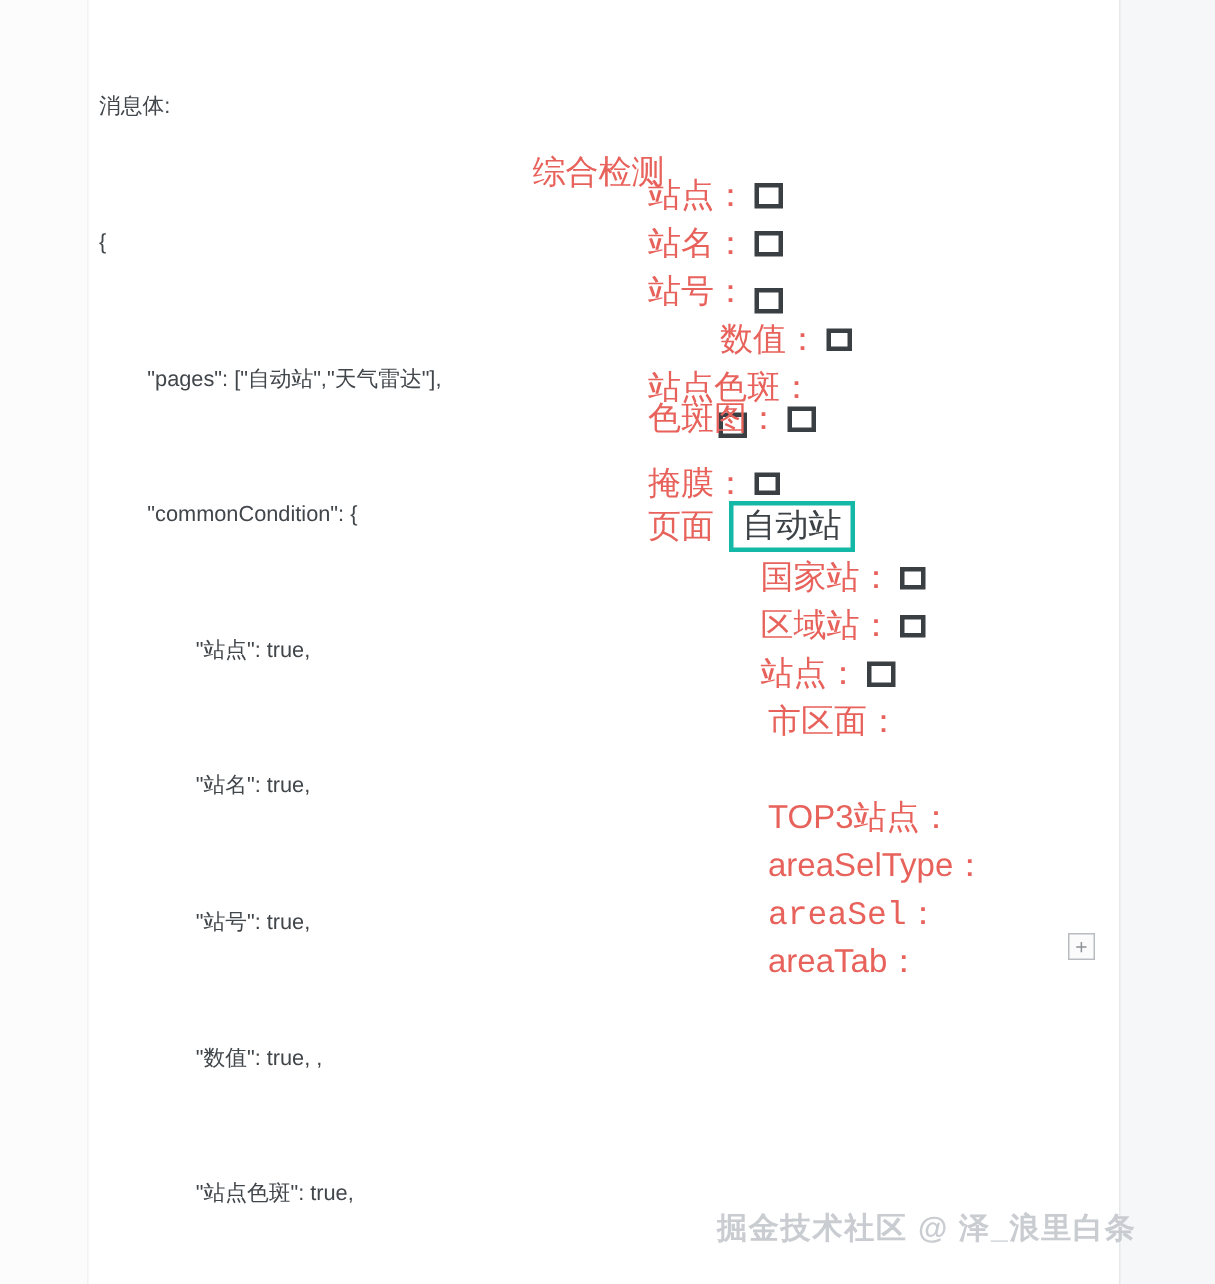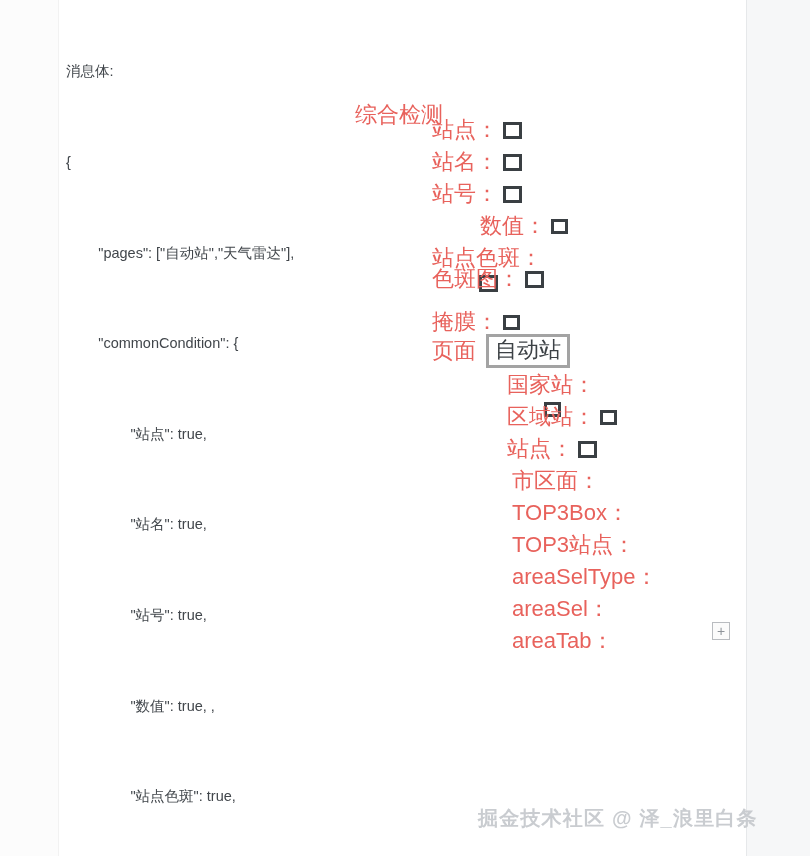--- a/index.html
+++ b/index.html
@@ -83,21 +83,21 @@
   .chk.sm {
     width: 17px;
     height: 15px;
     border-width: 3px;
   }
 
   
   .hl-box {
     display: inline-block;
     box-sizing: border-box;
-    border: 3px solid #a3a3a3;
+    border: 3px solid #14b8a6;
     color: #3d4246;
     font-size: 22px;
     padding: 0px 6px 2px 6px;
     line-height: 26px;
     background: #ffffff;
     margin-left: 8px;
   }
 
   
   .expand-icon {
@@ -174,21 +174,21 @@
   <div class="annot-title">综合检测</div>
 
   <div class="annot-row" style="left:432px; top:115px;">
     <span>站点：</span>
     <span class="chk"></span>
   </div>
   <div class="annot-row" style="left:432px; top:147px;">
     <span>站名：</span>
     <span class="chk"></span>
   </div>
-  <div class="annot-row" style="left:432px; top:179px;">
+  <div class="annot-row" style="left:432px; top:179px;align-items:flex-end;">
     <span>站号：</span>
     <span class="chk"></span>
   </div>
   <div class="annot-row" style="left:432px; top:211px;margin-left:48px;">
     <span>数值：</span>
     <span class="chk sm"></span>
   </div>
   <div class="annot-row" style="left:432px; top:243px;flex-direction:column;">
     <span>站点色斑：</span>
     <span class="chk"></span>
@@ -200,45 +200,42 @@
   <div class="annot-row" style="left:432px; top:307px;">
     <span>掩膜：</span>
     <span class="chk sm"></span>
   </div>
 
   <div class="annot-row" style="left:432px; top:334px;">
     <span>页面</span>
     <span class="hl-box">自动站</span>
   </div>
 
-  <div class="annot-row" style="left:507px; top:370px;flex-direction:column;">
+  <div class="annot-row" style="left:507px; top:370px;">
     <span>国家站：</span>
     <span class="chk sm"></span>
   </div>
   <div class="annot-row" style="left:507px; top:402px;">
     <span>区域站：</span>
     <span class="chk sm"></span>
   </div>
   <div class="annot-row" style="left:507px; top:434px;">
     <span>站点：</span>
     <span class="chk"></span>
   </div>
   <div class="annot-row" style="left:512px; top:466px;">
     <span>市区面：</span>
   </div>
-  <div class="annot-row" style="left:512px; top:498px;">
-    <span>TOP3Box：</span>
-  </div>
   <div class="annot-row" style="left:512px; top:530px;">
     <span>TOP3站点：</span>
   </div>
   <div class="annot-row" style="left:512px; top:562px;">
     <span>areaSelType：</span>
   </div>
-  <div class="annot-row" style="left:512px; top:594px;">
+  <div class="annot-row" style="left:512px; top:594px;font-family:Liberation Mono, monospace;">
     <span>areaSel：</span>
   </div>
   <div class="annot-row" style="left:512px; top:626px;text-align:right;">
     <span>areaTab：</span>
   </div>
 
   <div class="expand-icon">
     <span>+</span>
   </div>
 

